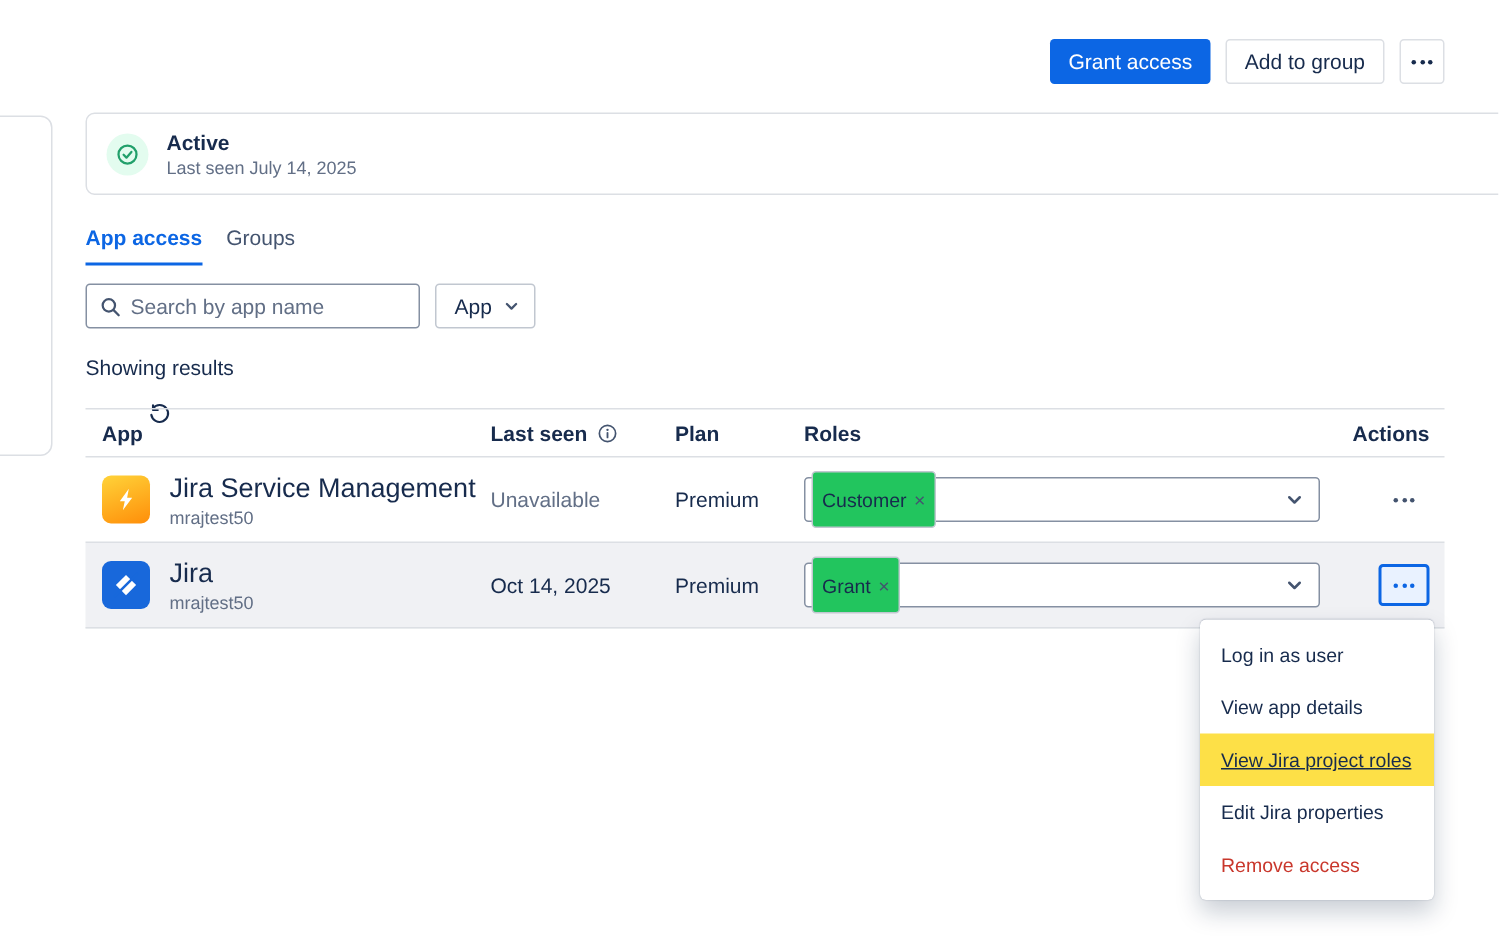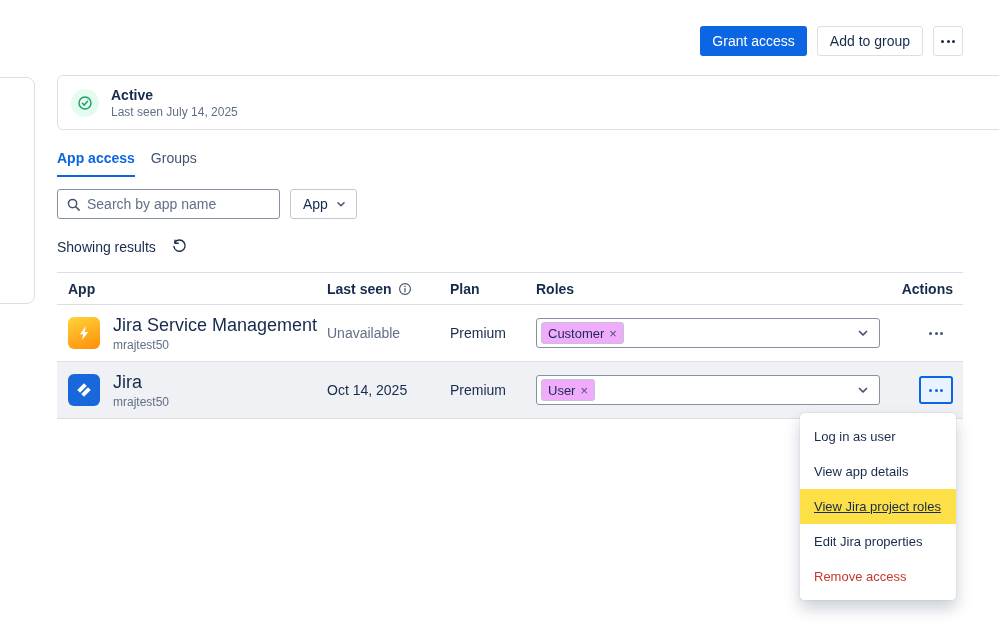--- a/index.html
+++ b/index.html
@@ -31,21 +31,21 @@
   .tab.active { color: #0C66E4; font-weight: 600; border-bottom: 2px solid #0C66E4; }
 
   
   .filter-row { position: absolute; left: 57px; top: 189px; display: flex; gap: 10px; align-items: center; }
   .search-box { width: 223px; height: 30px; border: 1px solid #8590A2; border-radius: 3px; display: flex; align-items: center; padding: 0 8px; gap: 6px; background: #fff; }
   .search-box input { border: none; outline: none; flex: 1; font-size: 14px; font-family: inherit; color: #172B4D; background: transparent; }
   .search-box input::placeholder { color: #626F86; }
   .dropdown-btn { height: 30px; border: 1px solid #C1C7D0; border-radius: 3px; background: #fff; display: inline-flex; align-items: center; gap: 6px; padding: 0 8px 0 12px; font-size: 14px; color: #172B4D; cursor: pointer; font-family: inherit; }
 
   
-  .showing-row { position: absolute; left: 57px; top: 237px; display: flex; align-items: center; gap: 14px; font-size: 14px; color: #172B4D; }
+  .showing-row { position: absolute; left: 57px; top: 237px; display: flex; align-items: center; gap: 14px; font-size: 14px; color: #172B4D; flex-direction: column; }
   .icon-btn { background: none; border: none; cursor: pointer; display: flex; align-items: center; padding: 2px; }
 
   
   .table { position: absolute; left: 57px; top: 272px; width: 906px; }
   .trow { display: flex; align-items: center; border-bottom: 1px solid #DCDFE4; }
   .thead { height: 33px; border-top: 1px solid #DCDFE4; font-weight: 600; color: #172B4D; }
   .tbody-row { height: 57px; }
   .tbody-row.selected { background: #F0F1F4; }
   .col-app { width: 270px; padding-left: 11px; display: flex; align-items: center; gap: 13px; }
   .col-seen { width: 123px; display: flex; align-items: center; gap: 6px; }
@@ -53,21 +53,21 @@
   .col-roles { width: 344px; }
   .col-actions { flex: 1; display: flex; justify-content: flex-end; padding-right: 10px; font-weight: 600; text-align: right; }
   .app-icon { width: 32px; height: 32px; border-radius: 6px; display: flex; align-items: center; justify-content: center; flex: 0 0 auto; }
   .app-icon.jsm { background: linear-gradient(160deg, #FFD339 0%, #FF8E09 100%); }
   .app-icon.jira { background: #1868DB; }
   .app-name { font-size: 18px; color: #172B4D; }
   .app-sub { font-size: 12px; color: #626F86; margin-top: 2px; }
   .muted { color: #626F86; }
 
   .roles-select { width: 100%; height: 30px; border: 1px solid #8590A2; border-radius: 3px; background: #fff; display: flex; align-items: center; padding: 0 8px 0 4px; cursor: pointer; }
-  .role-tag { display: inline-flex; align-items: center; gap: 5px; border: 1px solid #C1C7D0; border-radius: 3px; background: #f0abfc; height: 22px; padding: 0 6px; font-size: 13px; color: #172B4D; }
+  .role-tag { display: inline-flex; align-items: center; gap: 5px; border: 1px solid #C1C7D0; border-radius: 3px; background: #22c55e; height: 38px; padding: 0 6px; font-size: 13px; color: #172B4D; }
   .tag-x { cursor: pointer; color: #44546F; font-size: 13px; line-height: 1; }
   .select-chevron { margin-left: auto; display: flex; }
 
   .dots-btn { width: 34px; height: 28px; border-radius: 3px; border: none; background: transparent; color: #44546F; cursor: pointer; display: flex; align-items: center; justify-content: center; }
   .dots-btn.active { background: #E9F2FF; border: 2px solid #0C66E4; color: #0C66E4; }
 
   
   .menu { position: absolute; left: 800px; top: 413px; min-width: 156px; background: #fff; border-radius: 4px; padding: 6px 0; box-shadow: 0 0 1px rgba(9,30,66,0.31), 0 8px 16px rgba(9,30,66,0.22); }
   .menu-item { height: 35px; display: flex; align-items: center; padding: 0 14px; font-size: 13px; color: #172B4D; cursor: pointer; white-space: nowrap; }
   .menu-item.highlighted { background: #fde047; text-decoration: underline; }
@@ -207,21 +207,21 @@
         <div>
           <div class="app-name">Jira</div>
           <div class="app-sub">mrajtest50</div>
         </div>
       </div>
       <div class="col-seen">Oct 14, 2025</div>
       <div class="col-plan">Premium</div>
       <div class="col-roles">
         <div class="roles-select">
           <span class="role-tag">
-            <span>User</span>
+            <span>Grant</span>
             <span class="tag-x">×</span>
           </span>
           <span class="select-chevron">
             <svg width="16" height="16" viewBox="0 0 16 16">
                 <path d="M4.5 6.5 L8 10 L11.5 6.5" fill="none" stroke="#44546F" stroke-width="1.7" stroke-linecap="round" stroke-linejoin="round"></path>
               </svg>
           </span>
         </div>
       </div>
       <div class="col-actions">

